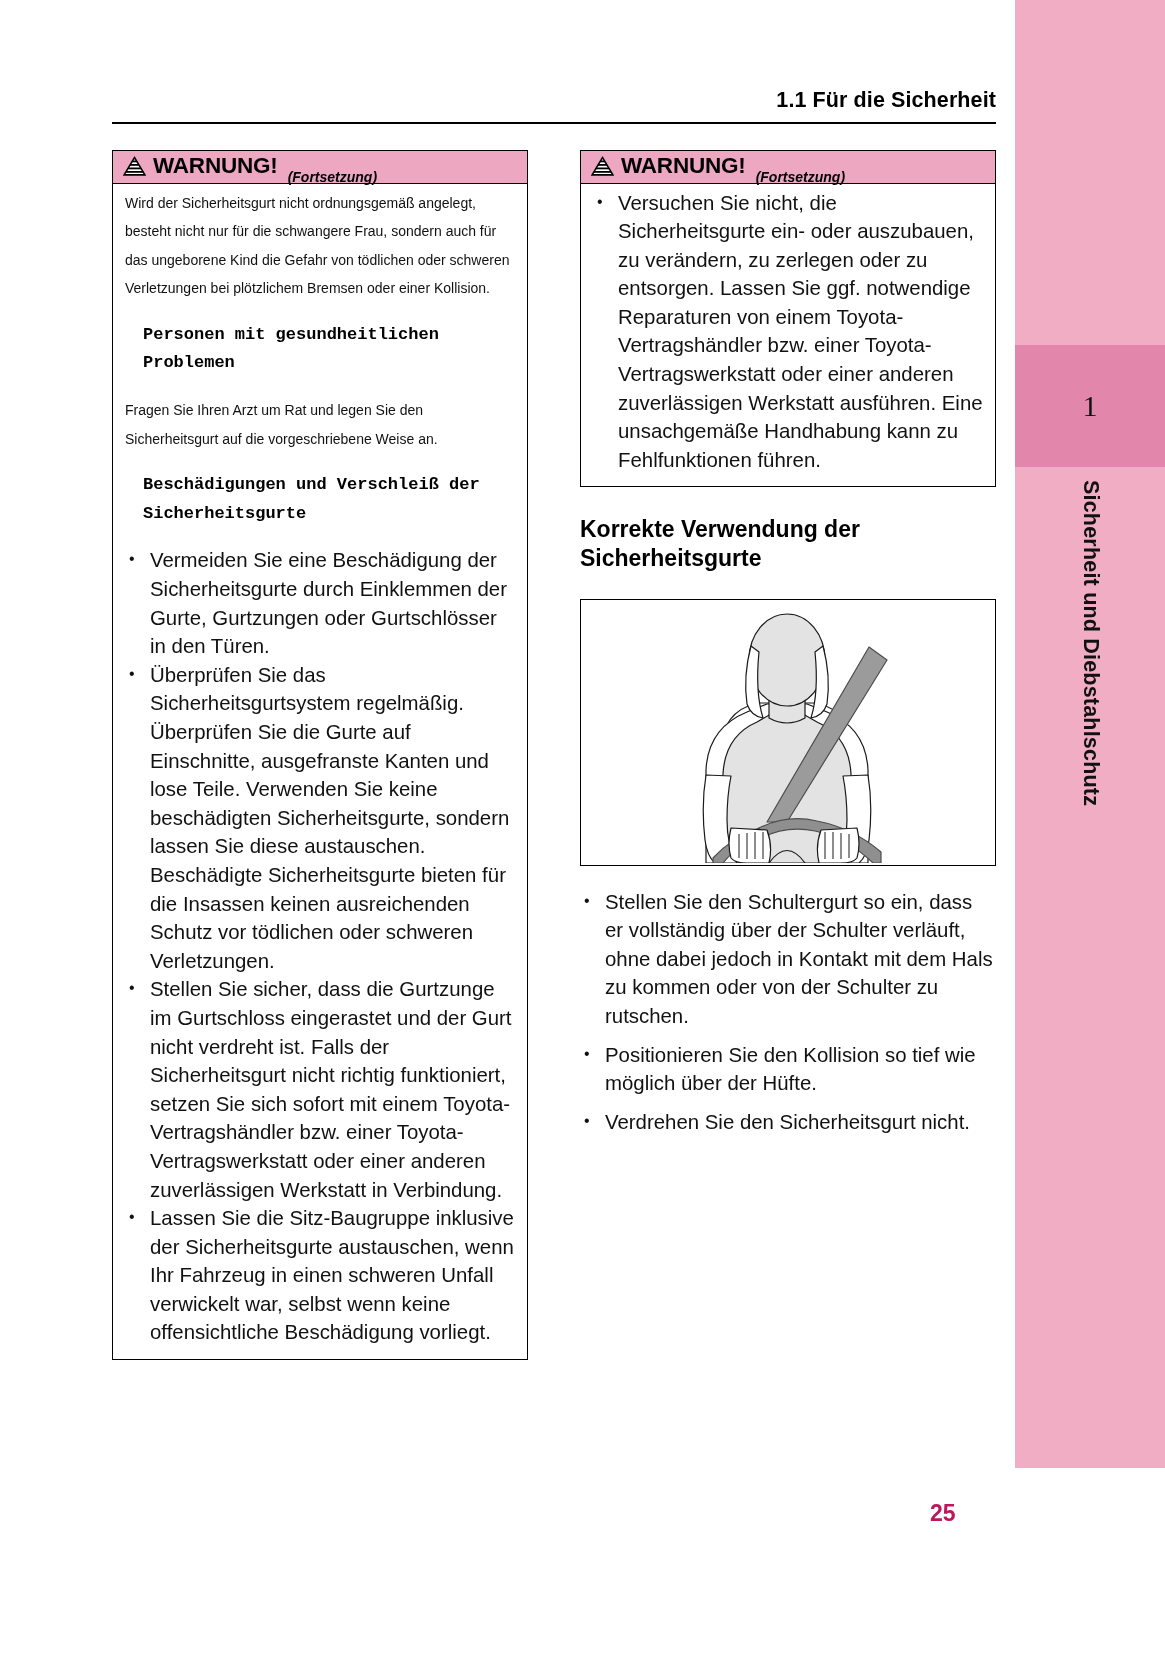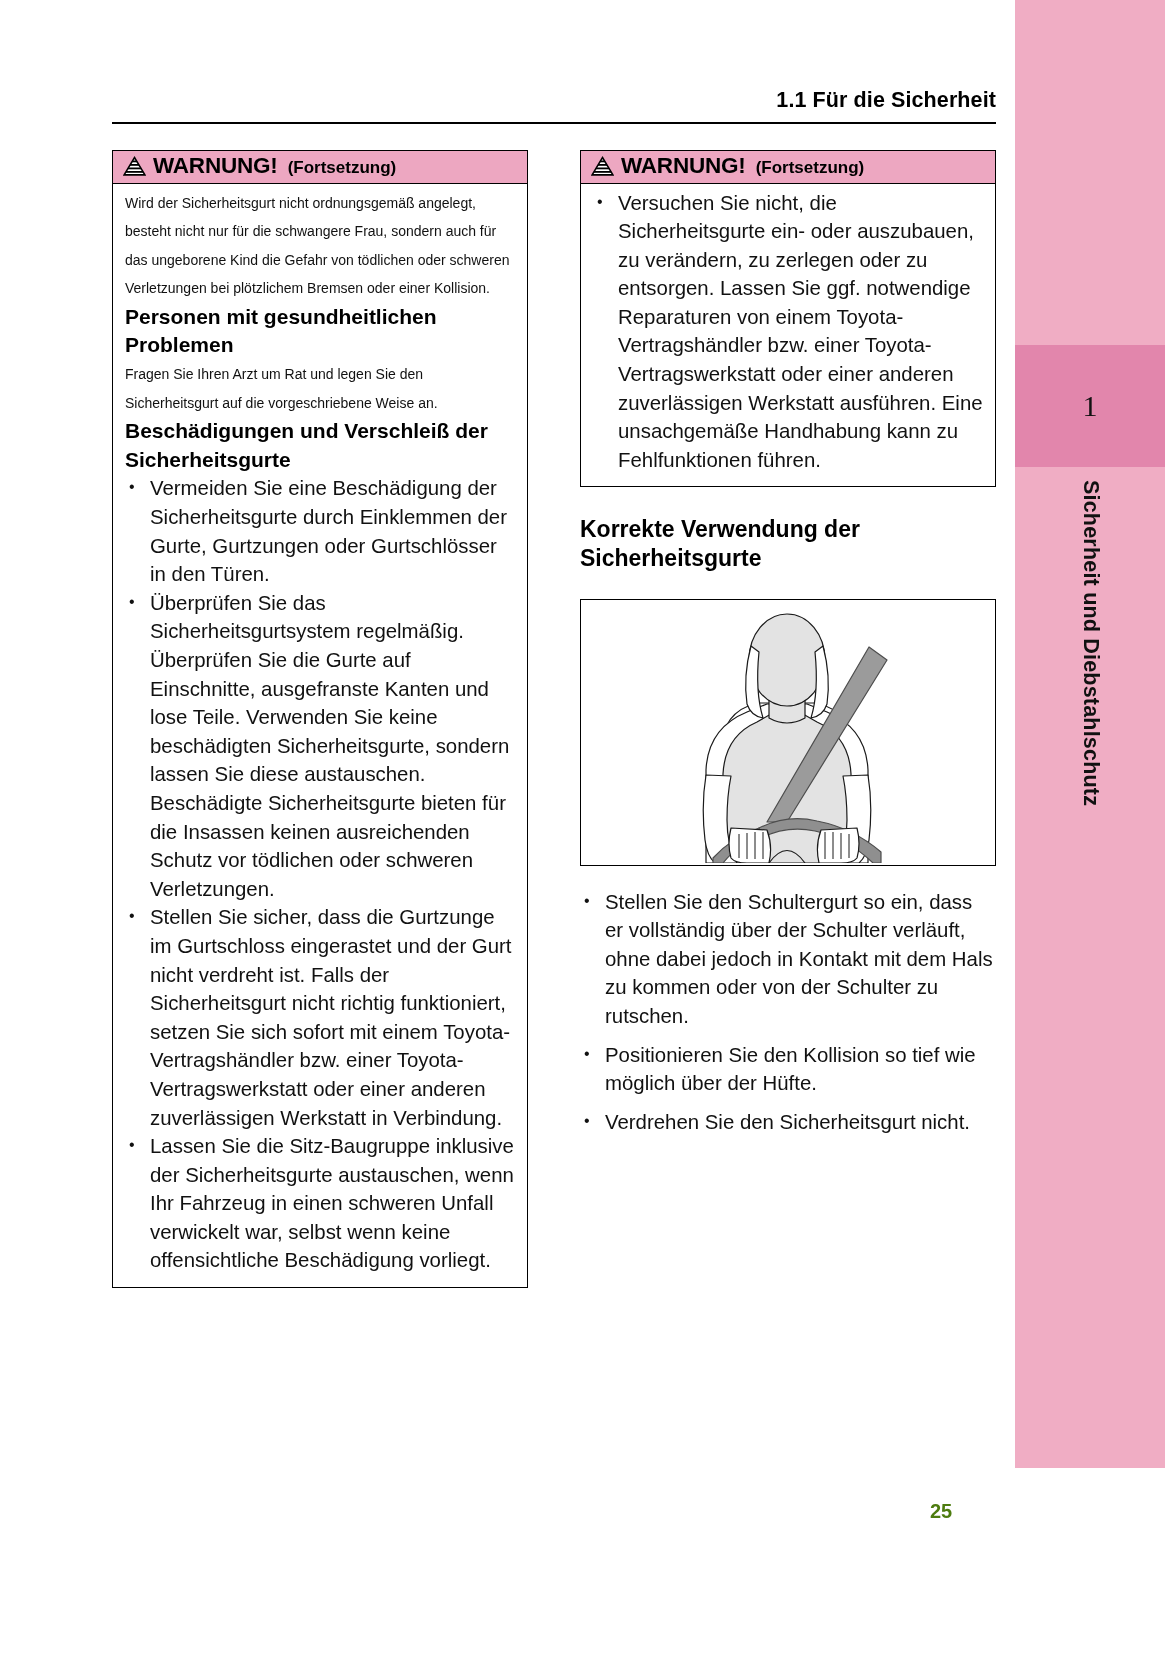--- a/index.html
+++ b/index.html
@@ -115,45 +115,47 @@
     height: 20px;
   }
   .warn-word {
     font-size: 22.5px;
     font-weight: bold;
     color: #000000;
     letter-spacing: -0.2px;
     line-height: 1;
   }
   .warn-cont {
-    font-size: 17px;
-    font-weight: bold;
+    font-size: 14px;
+    font-weight: bold;
+    font-style: italic;
     color: #000000;
     line-height: 1;
     margin-left: 3px;
     position: relative;
-    top: 1px;
+    top: 11px;
   }
   .warnbox-body {
     padding: 5px 12px 12px 12px;
   }
 
   
   .para {
     font-size: 14px;
     line-height: 28.6px;
     color: #111111;
     margin: 0;
   }
   .subhead {
-    font-size: 21px;
+    font-size: 17px;
     line-height: 28.6px;
     font-weight: bold;
     color: #000000;
-    margin: 0;
+    margin: 18px;
+    font-family: Liberation Mono, monospace;
   }
   .sec-head {
     font-size: 23px;
     line-height: 28.6px;
     font-weight: bold;
     color: #000000;
     margin: 0;
   }
   ul.bullets {
     list-style: none;
@@ -187,23 +189,23 @@
     position: relative;
     overflow: hidden;
   }
   .figure svg { display: block; }
 
   
   .page-number {
     position: absolute;
     left: 930px;
     top: 1500px;
-    font-size: 20px;
-    font-weight: bold;
-    color: #4d7c0f;
+    font-size: 23px;
+    font-weight: bold;
+    color: #be185d;
   }
 </style>
 </head>
 <body>
 
 <div class="edge-tab">
   <div class="edge-chapter-block">
     <div class="edge-chapter-num">1</div>
   </div>
   <div class="edge-chapter-title">

